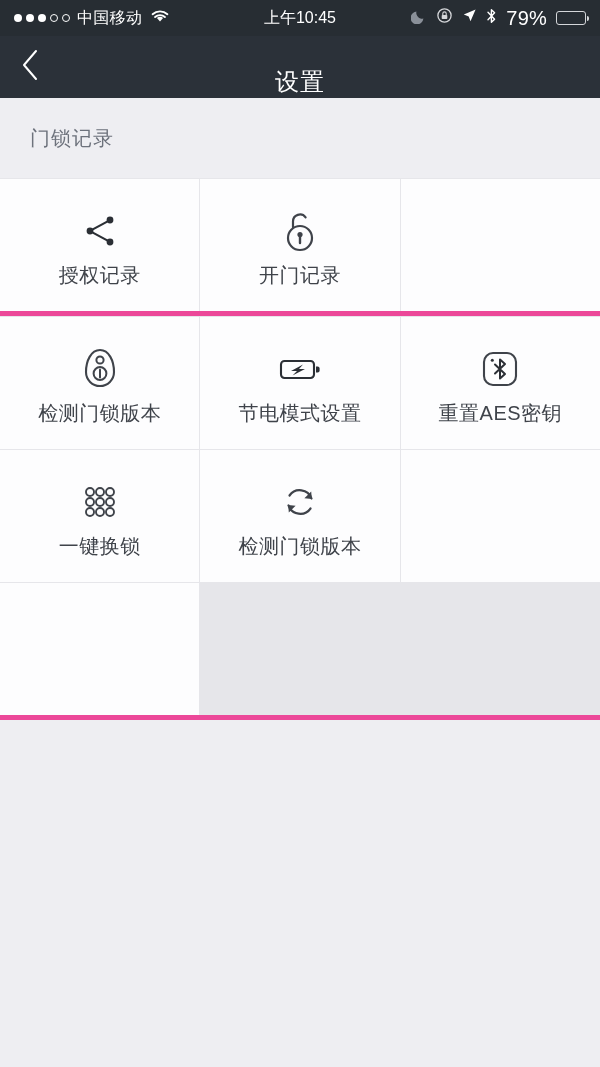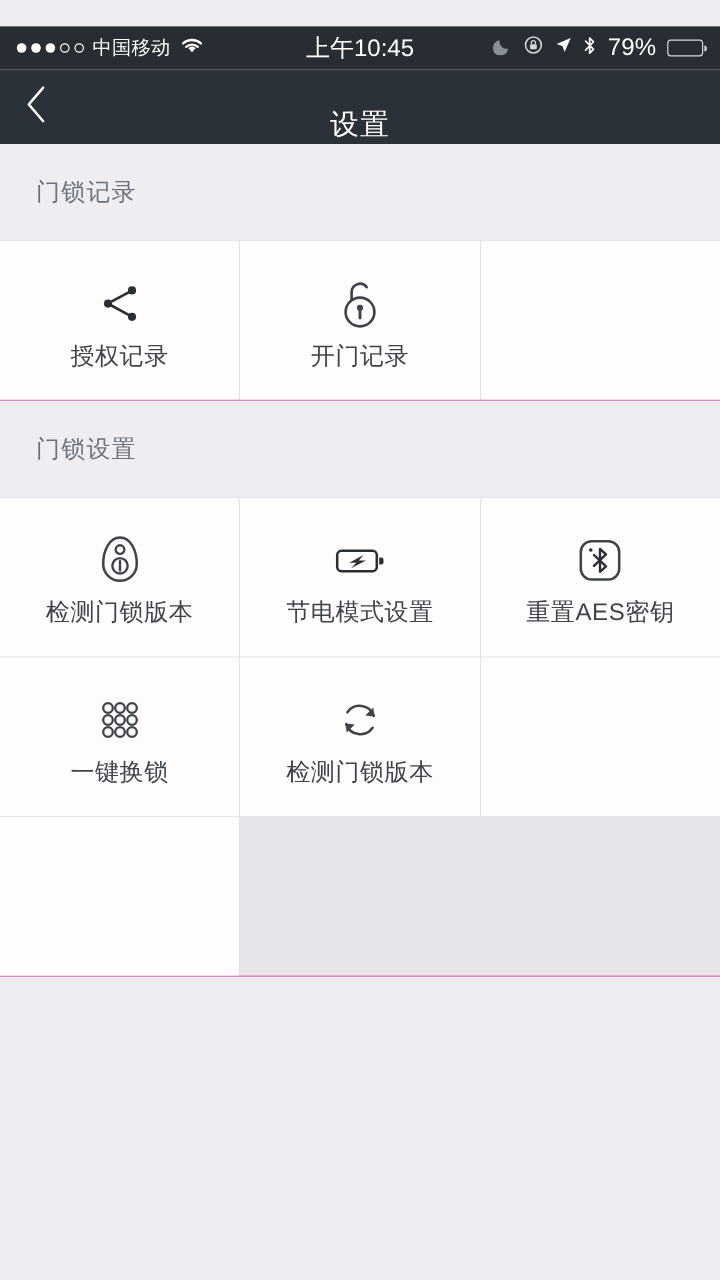--- a/index.html
+++ b/index.html
@@ -19,21 +19,20 @@
   .status-bar {
     height: 36px;
     background: #272d33;
     display: flex;
     align-items: center;
     justify-content: space-between;
     padding: 0 14px;
     color: #ffffff;
     font-size: 17px;
     box-sizing: border-box;
-    margin-top: 22px;
   }
   .status-left {
     display: flex;
     align-items: center;
     gap: 7px;
   }
   .signal-dots {
     display: flex;
     align-items: center;
     gap: 4px;
@@ -52,21 +51,21 @@
   .carrier {
     font-size: 16px;
     letter-spacing: 0.3px;
   }
   .wifi-icon { display: block; }
   .status-center {
     position: absolute;
     left: 0;
     right: 0;
     text-align: center;
-    font-size: 20px;
+    font-size: 16px;
     pointer-events: none;
   }
   .status-right {
     display: flex;
     align-items: center;
     gap: 9px;
     position: relative;
     z-index: 2;
   }
   .battery-pct {
@@ -137,21 +136,21 @@
     letter-spacing: 1px;
     text-align: center;
   }
 
   .grid {
     display: grid;
     grid-template-columns: repeat(3, 1fr);
     background: #e6e6ea;
     gap: 1px;
     border-top: 1px solid #e6e6ea;
-    border-bottom: 1px solid #ec4899;
+    border-bottom: 5px solid #ec4899;
   }
   .cell {
     background: #fdfdfe;
     height: 132px;
     display: flex;
     flex-direction: column;
     align-items: center;
     justify-content: center;
     box-sizing: border-box;
   }
@@ -272,21 +271,20 @@
           <circle cx="22" cy="27.5" r="2.6" fill="#3f434a"></circle>
           <path d="M22 29 L22 36" stroke="#3f434a" stroke-width="2.4" stroke-linecap="round"></path>
         </svg>
       </div>
       <div class="label">开门记录</div>
     </div>
 
     <div class="cell empty"></div>
   </div>
 
-  <div class="section-header">门锁设置</div>
 
   <div class="grid">
 
 
     <div class="cell">
       <div class="icon-wrap">
         <svg width="40" height="48" viewBox="0 0 40 48">
           <path d="M20 5 C11 5 6 16 6 27 a14 14 0 0 0 28 0 C34 16 29 5 20 5 Z" stroke="#3f434a" stroke-width="2.1" fill="none"></path>
           <circle cx="20" cy="15" r="3.6" stroke="#3f434a" stroke-width="2" fill="none"></circle>
           <circle cx="20" cy="28.5" r="6.4" stroke="#3f434a" stroke-width="2" fill="none"></circle>

